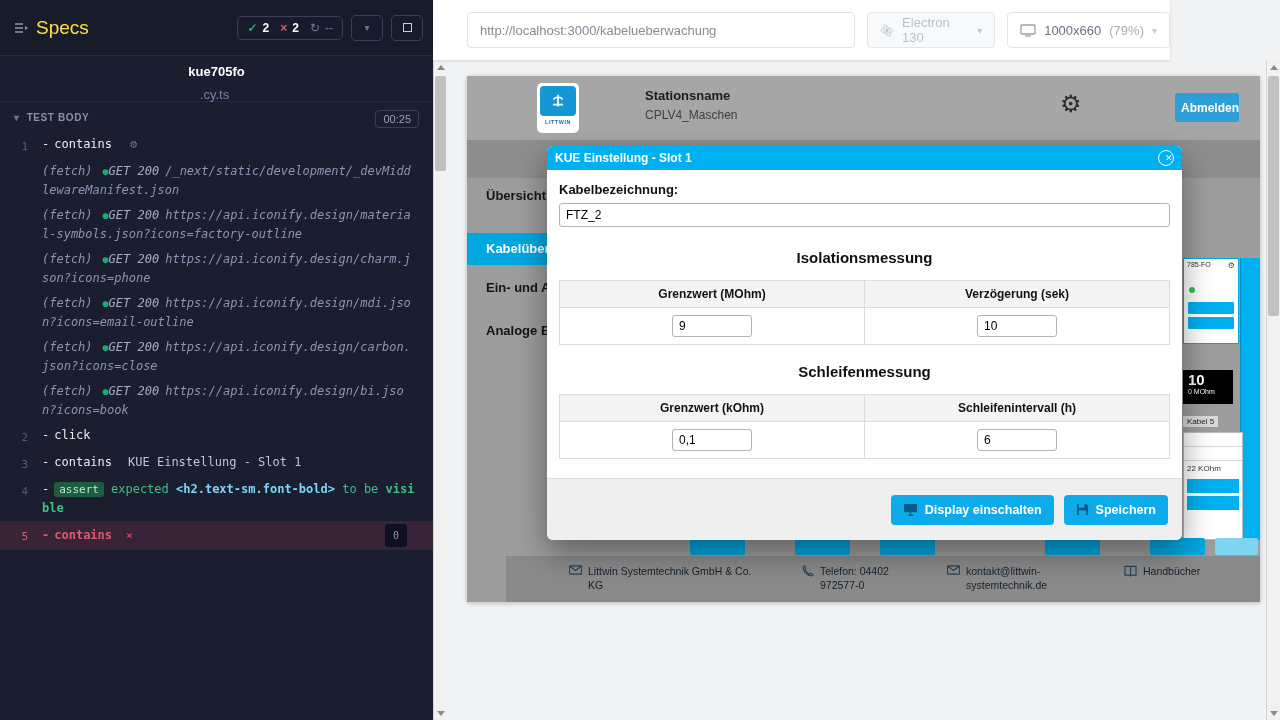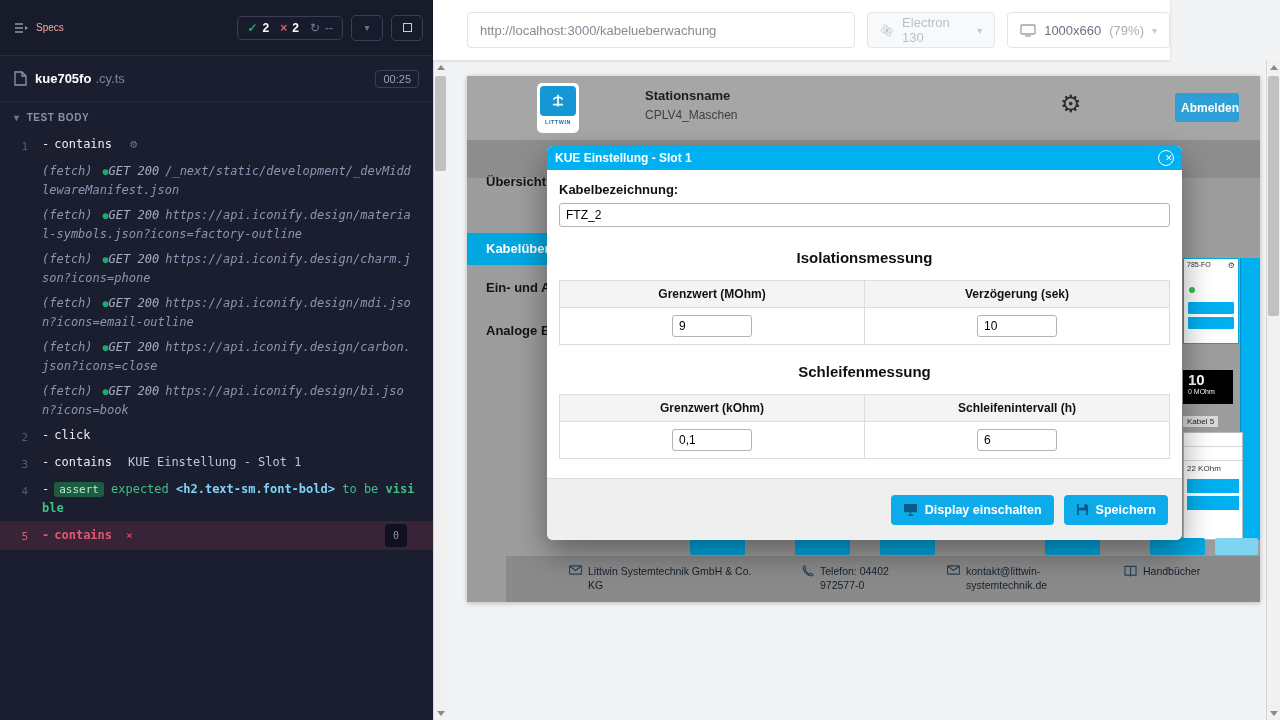--- a/index.html
+++ b/index.html
@@ -4,33 +4,33 @@
 <style>
   * { box-sizing: border-box; }
   html,body { margin:0; padding:0; width:1280px; height:720px; overflow:hidden;
     font-family:"Liberation Sans", sans-serif; background:#f2f3f5; }
 
   
   .reporter { position:absolute; left:0; top:0; width:433px; height:720px;
     background:#1b1e2e; color:#d0d2e0; overflow:hidden; }
   .r-top { height:56px; display:flex; align-items:center; padding:0 10px 0 14px;
     border-bottom:1px solid #282b40; background:#181b29; }
-  .specs-lbl { display:flex; align-items:center; gap:8px; color:#fca5a5; font-size:10px; }
+  .specs-lbl { display:flex; align-items:center; gap:8px; color:#fde047; font-size:19px; }
   .stats-group { margin-left:auto; display:flex; align-items:center; gap:11px;
     border:1px solid #3b3f5c; border-radius:5px; padding:4px 9px; font-size:12px; }
   .stat { display:flex; align-items:center; gap:5px; color:#fff; font-weight:bold; }
   .stat .ic-pass { color:#1fa971; font-weight:bold; }
   .stat .ic-fail { color:#e45770; font-weight:bold; }
   .stat .ic-pend { color:#747a9e; font-weight:normal; }
   .stat .pend-txt { color:#747a9e; font-weight:normal; }
   .sq-btn { margin-left:8px; width:32px; height:26px; border:1px solid #3b3f5c; border-radius:5px;
     background:transparent; display:flex; align-items:center; justify-content:center; color:#9095ad; }
   .stop-ic { width:9px; height:9px; border:1.5px solid #c6c9da; }
   .spec-row { height:46px; display:flex; align-items:center; gap:8px; padding:0 14px;
-    border-bottom:1px solid #242739; }
+    border-bottom:1px solid #242739;flex-direction:column; }
   .spec-name { color:#fff; font-weight:bold; font-size:13px; }
   .spec-ext { color:#7b81a3; font-size:13px; margin-left:-4px; }
   .spec-time { margin-left:auto; border:1px solid #3b3f5c; border-radius:4px; padding:2px 7px;
     font-size:11px; color:#9aa0bf; }
   .testbody { height:30px; display:flex; align-items:center; gap:7px; padding:0 14px;
     color:#8a90ac; font-size:10px; font-weight:bold; letter-spacing:.6px; }
   .chev { color:#6c7293; font-size:10px; }
 
   .cmdlog { font-family:"DejaVu Sans Mono", monospace; font-size:12px; line-height:19px; }
   .crow { display:flex; padding:3px 0; }
@@ -309,21 +309,21 @@
         <div class="logo-txt">LITTWIN</div>
       </div>
       <div class="st-title">Stationsname</div>
       <div class="st-sub">CPLV4_Maschen</div>
       <div class="hdr-gear">⚙</div>
       <button class="logout-btn">Abmelden</button>
     </div>
 
     <div class="band"></div>
 
-    <div class="nav-item" style="top:98px;">Übersicht</div>
+    <div class="nav-item" style="top:112px;">Übersicht</div>
     <div class="nav-sel">
         <span>Kabelüberw</span>
       </div>
     <div class="nav-item" style="top:204px;">Ein- und Au</div>
     <div class="nav-item" style="top:247px;">Analoge Ei</div>
 
     <div class="rp-card1">
       <div class="c1-hd">
           <span>785-FO</span>
           <span style="font-size:8px;color:#444;">⚙</span>

